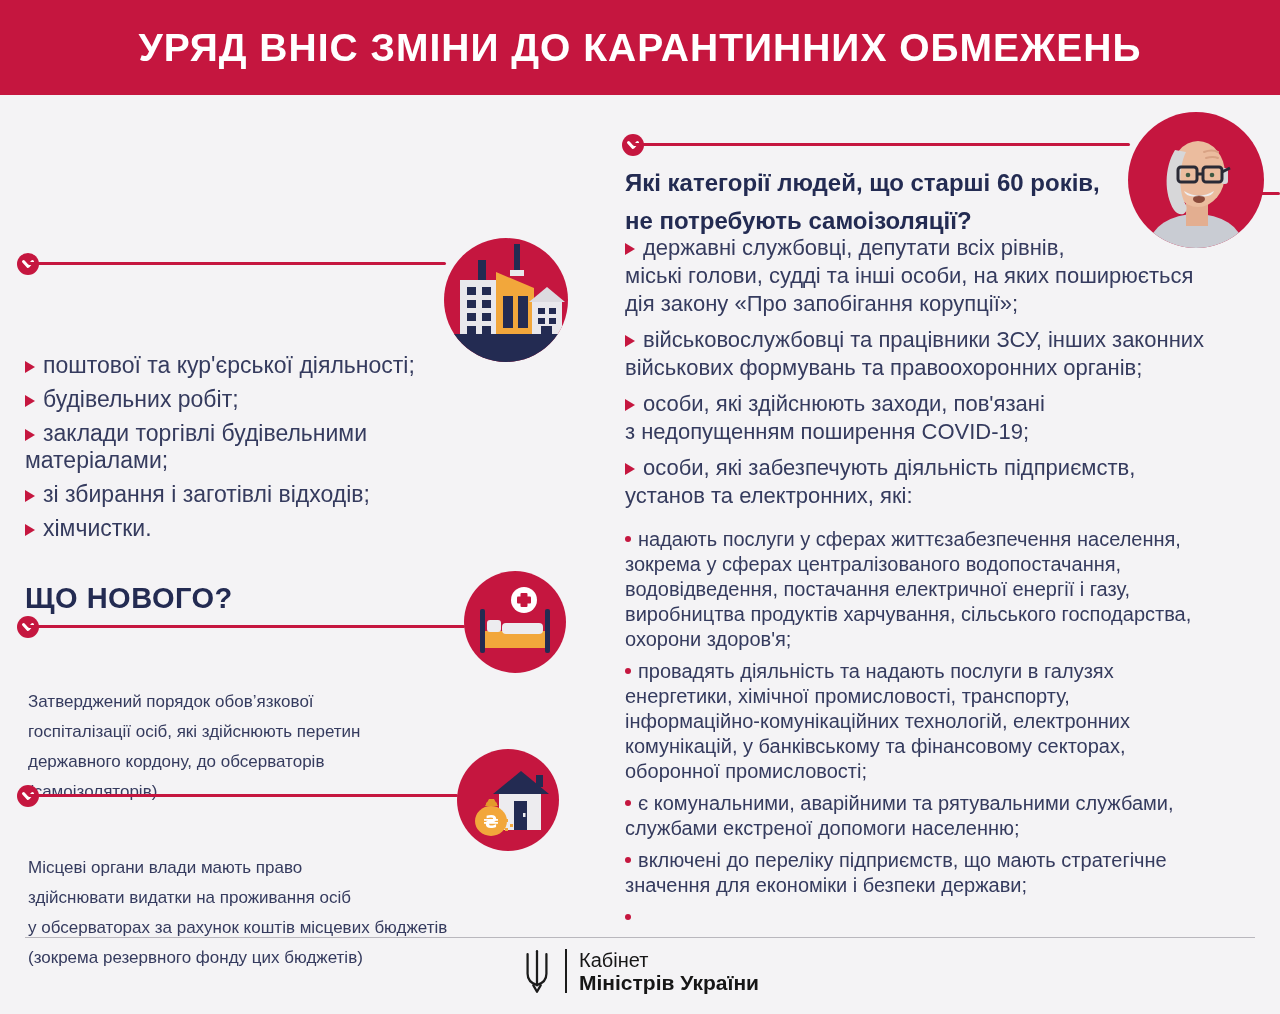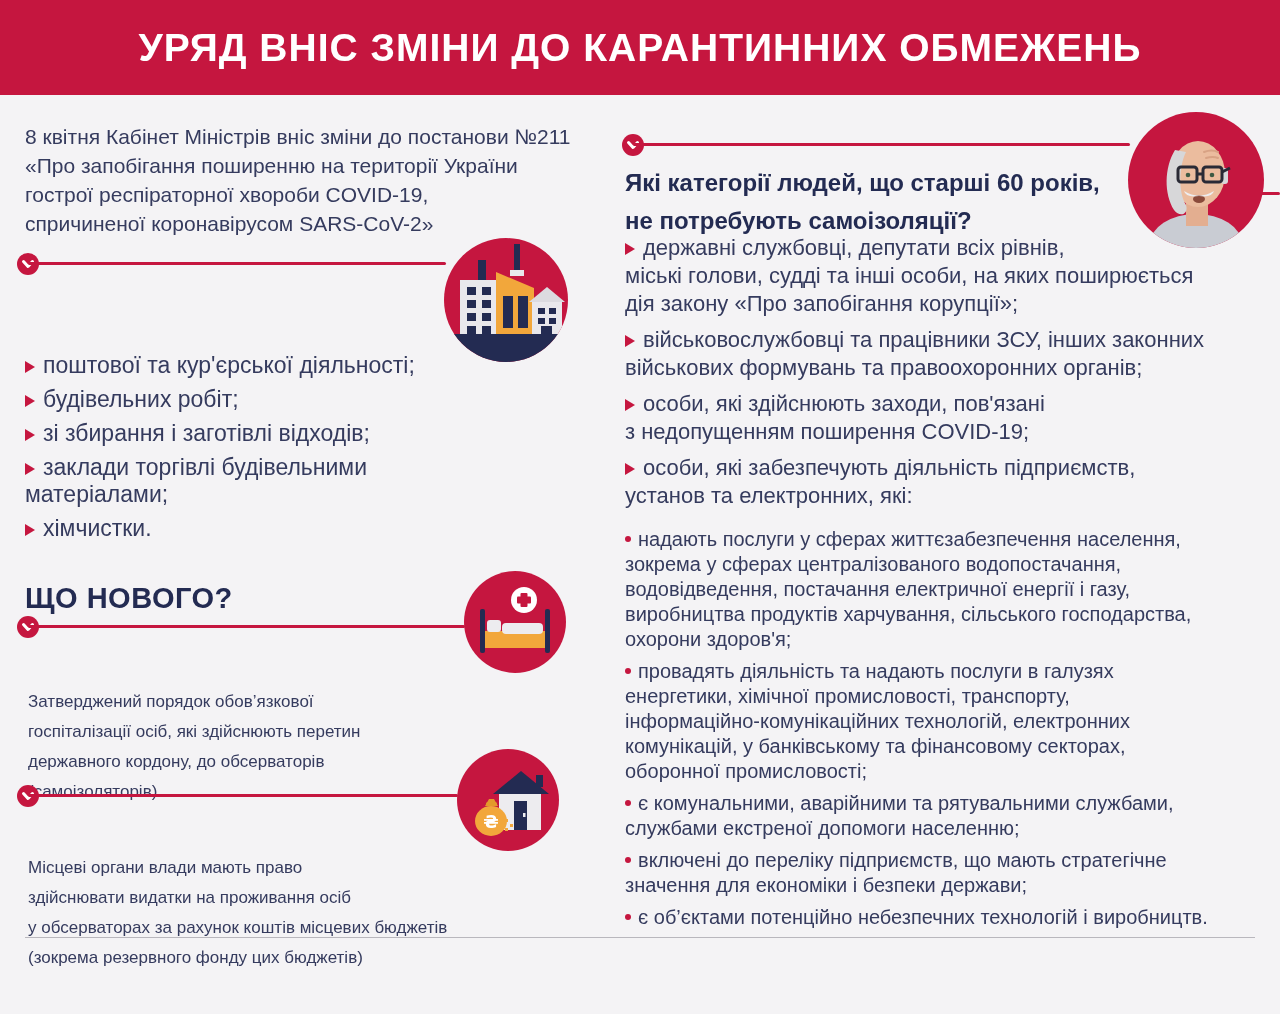--- a/index.html
+++ b/index.html
@@ -57,24 +57,20 @@
 </style>
 </head>
 <body>
 
 <div class="page">
 
   <div class="header">
     <h1>УРЯД ВНІС ЗМІНИ ДО КАРАНТИННИХ ОБМЕЖЕНЬ</h1>
   </div>
 
-  <div class="abs intro pre">8 квітня Кабінет Міністрів вніс зміни до постанови №211
-«Про запобігання поширенню на території України
-гострої респіраторної хвороби COVID-19,
-спричиненої коронавірусом SARS-CoV-2»</div>
 
   <svg class="abs marker" style="left:17px;top:253px;" viewBox="0 0 22 22">
     <circle cx="11" cy="11" r="11" fill="#C5163F"></circle>
     <path d="M6.5 8.5 L11 13.5 L15.5 8.5" stroke="#ffffff" stroke-width="3" fill="none" stroke-linecap="round" stroke-linejoin="round"></path>
   </svg>
   <div class="abs redline" style="left:28px;top:262px;width:418px;"></div>
 
   <svg class="abs" style="left:444px;top:238px;" width="124" height="124" viewBox="0 0 124 124">
     <defs>
         <clipPath id="clip-factory">
@@ -106,23 +102,23 @@
         <rect x="105" y="80" width="7" height="6" fill="#232B52"></rect>
       <rect x="97" y="88" width="11" height="12" fill="#232B52"></rect>
       <rect x="0" y="96" width="124" height="28" fill="#232B52"></rect>
     </g>
   </svg>
 
 
   <ul class="abs blist">
     <li><span class="tri"></span><span class="pre">поштової та кур'єрської діяльності;</span></li>
     <li><span class="tri"></span><span class="pre">будівельних робіт;</span></li>
-    <li><span class="tri"></span><span class="pre">зі збирання і заготівлі відходів;</span></li>
     <li><span class="tri"></span><span class="pre">заклади торгівлі будівельними
 матеріалами;</span></li>
+    <li><span class="tri"></span><span class="pre">зі збирання і заготівлі відходів;</span></li>
     <li><span class="tri"></span><span class="pre">хімчистки.</span></li>
   </ul>
 
   <div class="abs h-whatsnew">ЩО НОВОГО?</div>
 
   <svg class="abs marker" style="left:17px;top:616px;" viewBox="0 0 22 22">
     <circle cx="11" cy="11" r="11" fill="#C5163F"></circle>
     <path d="M6.5 8.5 L11 13.5 L15.5 8.5" stroke="#ffffff" stroke-width="3" fill="none" stroke-linecap="round" stroke-linejoin="round"></path>
   </svg>
   <div class="abs redline" style="left:28px;top:625px;width:437px;"></div>
@@ -227,18 +223,33 @@
 охорони здоров'я;</span></li>
     <li><span class="dot"></span><span class="pre">провадять діяльність та надають послуги в галузях
 енергетики, хімічної промисловості, транспорту,
 інформаційно-комунікаційних технологій, електронних
 комунікацій, у банківському та фінансовому секторах,
 оборонної промисловості;</span></li>
     <li><span class="dot"></span><span class="pre">є комунальними, аварійними та рятувальними службами,
 службами екстреної допомоги населенню;</span></li>
     <li><span class="dot"></span><span class="pre">включені до переліку підприємств, що мають стратегічне
 значення для економіки і безпеки держави;</span></li>
-    <li><span class="dot"></span><span class="pre">є об’єктами потенційно небезпечних технологій і виробництв.</span></li>
+    <li><span class="dot"></span></li>
   </ul>
 
   <div class="abs footer-rule"></div>
+  <div class="abs logo">
+    <svg width="32" height="46" viewBox="0 0 34 48">
+      <g fill="none" stroke="#1B1B1B" stroke-width="2.4" stroke-linecap="round" stroke-linejoin="round">
+        <path d="M17 3 V39"></path>
+        <path d="M7 6 V27 Q7 36 17 39"></path>
+        <path d="M27 6 V27 Q27 36 17 39"></path>
+        <path d="M13 39 L17 46 L21 39"></path>
+      </g>
+    </svg>
+    <div class="logo-divider"></div>
+    <div class="logo-text">
+      <div class="logo-line1">Кабінет</div>
+      <div class="logo-line2">Міністрів України</div>
+    </div>
+  </div>
 
 </div>
 
 </body></html>

